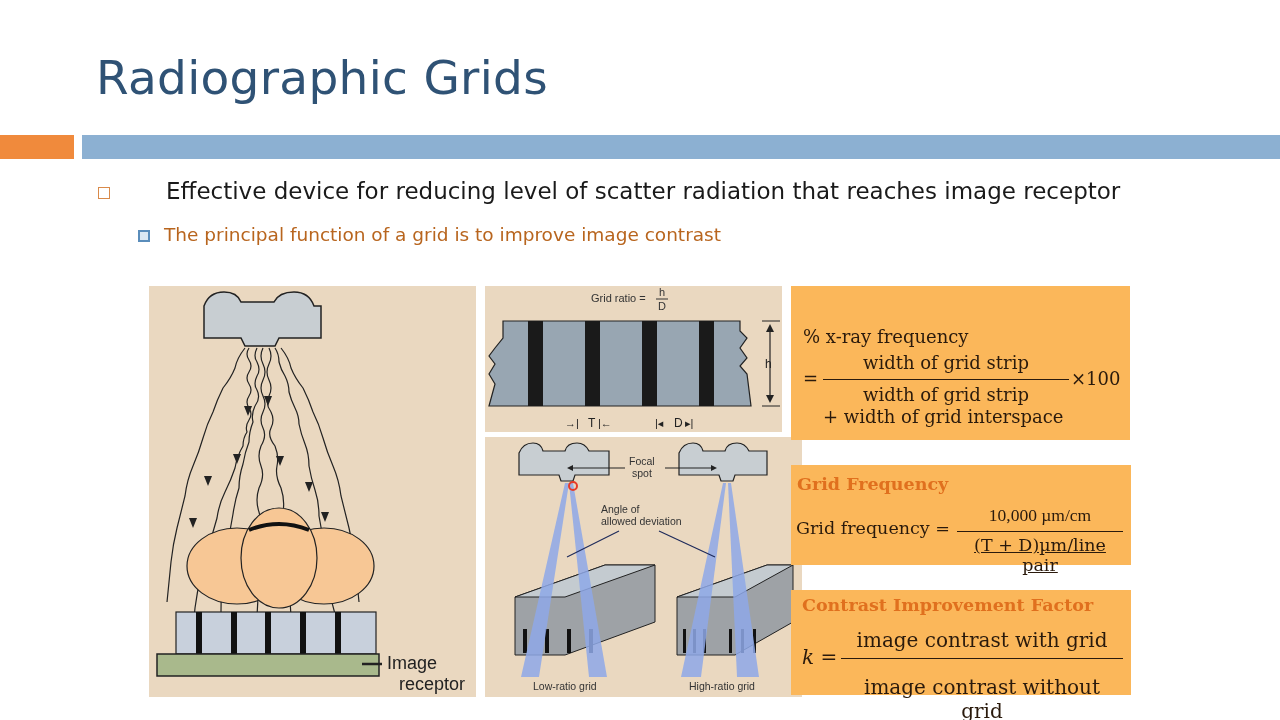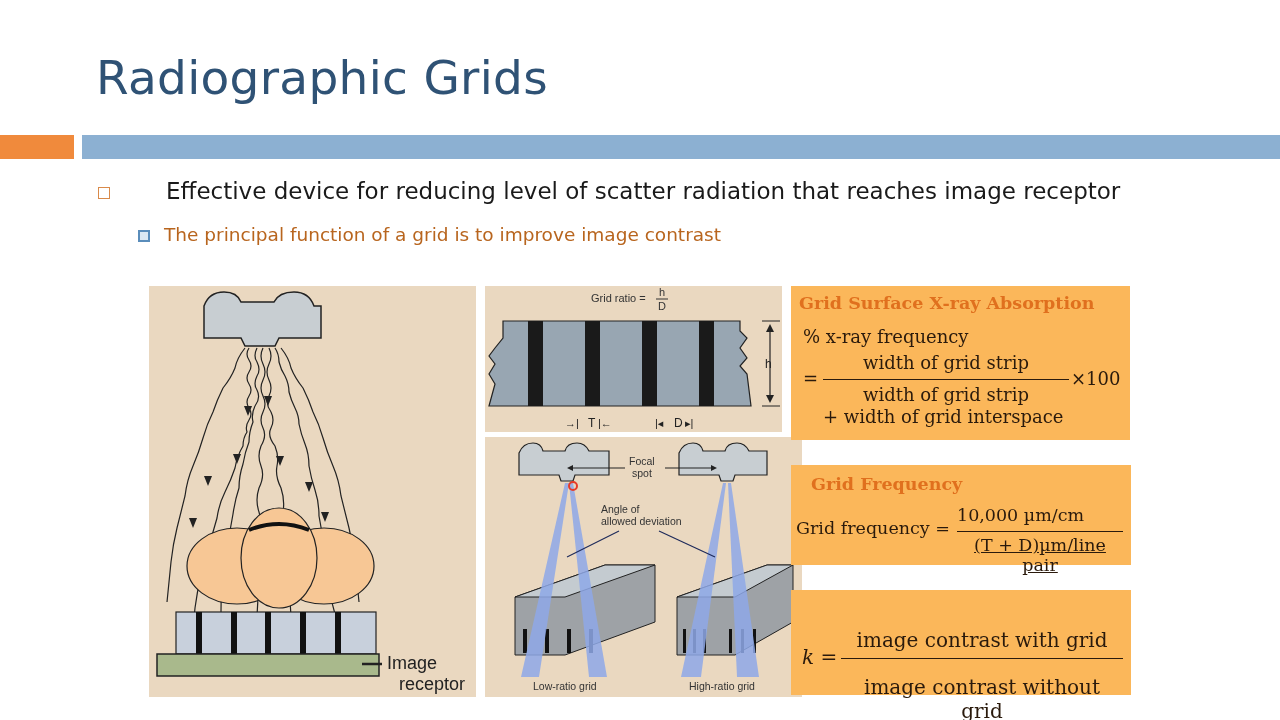--- a/index.html
+++ b/index.html
@@ -156,36 +156,36 @@
     <text x="96" y="88" font-size="10.5" fill="#333">allowed deviation</text>
     <line x1="114" y1="94" x2="62" y2="120" stroke="#1e2a5a" stroke-width="1.2"></line>
     <line x1="154" y1="94" x2="210" y2="120" stroke="#1e2a5a" stroke-width="1.2"></line>
     <circle cx="68" cy="49" r="4" fill="none" stroke="#e53b2a" stroke-width="2"></circle>
     <text x="28" y="253" font-size="10.5" fill="#333">Low-ratio grid</text>
     <text x="184" y="253" font-size="10.5" fill="#333">High-ratio grid</text>
   </svg>
 </div>
 
 <div class="formula f1">
-  <div class="head" style="position:absolute;left:8px;top:7px;">Grid Surface X-ray Absorption</div>
   <div style="position:absolute;left:12px;top:40px;font-size:18px;">% x-ray frequency</div>
   <div style="position:absolute;left:12px;top:82px;font-size:18px;">=</div>
   <div style="position:absolute;left:32px;top:66px;width:246px;text-align:center;font-size:18px;">width of grid strip</div>
   <div style="position:absolute;left:32px;top:93px;width:246px;border-top:1.5px solid #2a1a0c;"></div>
   <div style="position:absolute;left:32px;top:98px;width:246px;text-align:center;font-size:18px;">width of grid strip</div>
   <div style="position:absolute;left:32px;top:120px;font-size:18px;text-align:right;">+ width of grid interspace</div>
   <div style="position:absolute;left:280px;top:82px;font-size:18px;">×100</div>
 </div>
 
 <div class="formula f2">
-  <div class="head" style="position:absolute;left:20px;top:9px;">Grid Frequency</div>
+  <div class="head" style="position:absolute;left:6px;top:9px;">Grid Frequency</div>
   <div style="position:absolute;left:5px;top:53px;font-size:17.5px;">Grid frequency =</div>
-  <div style="position:absolute;left:166px;top:40px;width:166px;font-size:17.5px;">10,000 µm/cm</div>
+  <div style="position:absolute;left:166px;top:40px;width:166px;text-align:center;font-size:17.5px;font-family:Liberation Serif, serif;">10,000 µm/cm</div>
   <div style="position:absolute;left:166px;top:66px;width:166px;border-top:1.5px solid #2a1a0c;"></div>
   <div style="position:absolute;left:166px;top:70px;width:166px;text-align:center;font-size:17.5px;text-decoration:underline;">(T + D)µm/line pair</div>
 </div>
 
 <div class="formula f3">
+  <div class="head" style="position:absolute;left:11px;top:5px;">Contrast Improvement Factor</div>
   <div style="position:absolute;left:11px;top:55px;font-size:20px;font-style:italic;">k =</div>
   <div style="position:absolute;left:50px;top:38px;width:282px;text-align:center;font-size:20px;">image contrast with grid</div>
   <div style="position:absolute;left:50px;top:68px;width:282px;border-top:1.5px solid #2a1a0c;"></div>
   <div style="position:absolute;left:50px;top:73px;width:282px;text-align:center;font-size:20px;margin-top:12px;">image contrast without grid</div>
 </div>
 
 </body></html>

